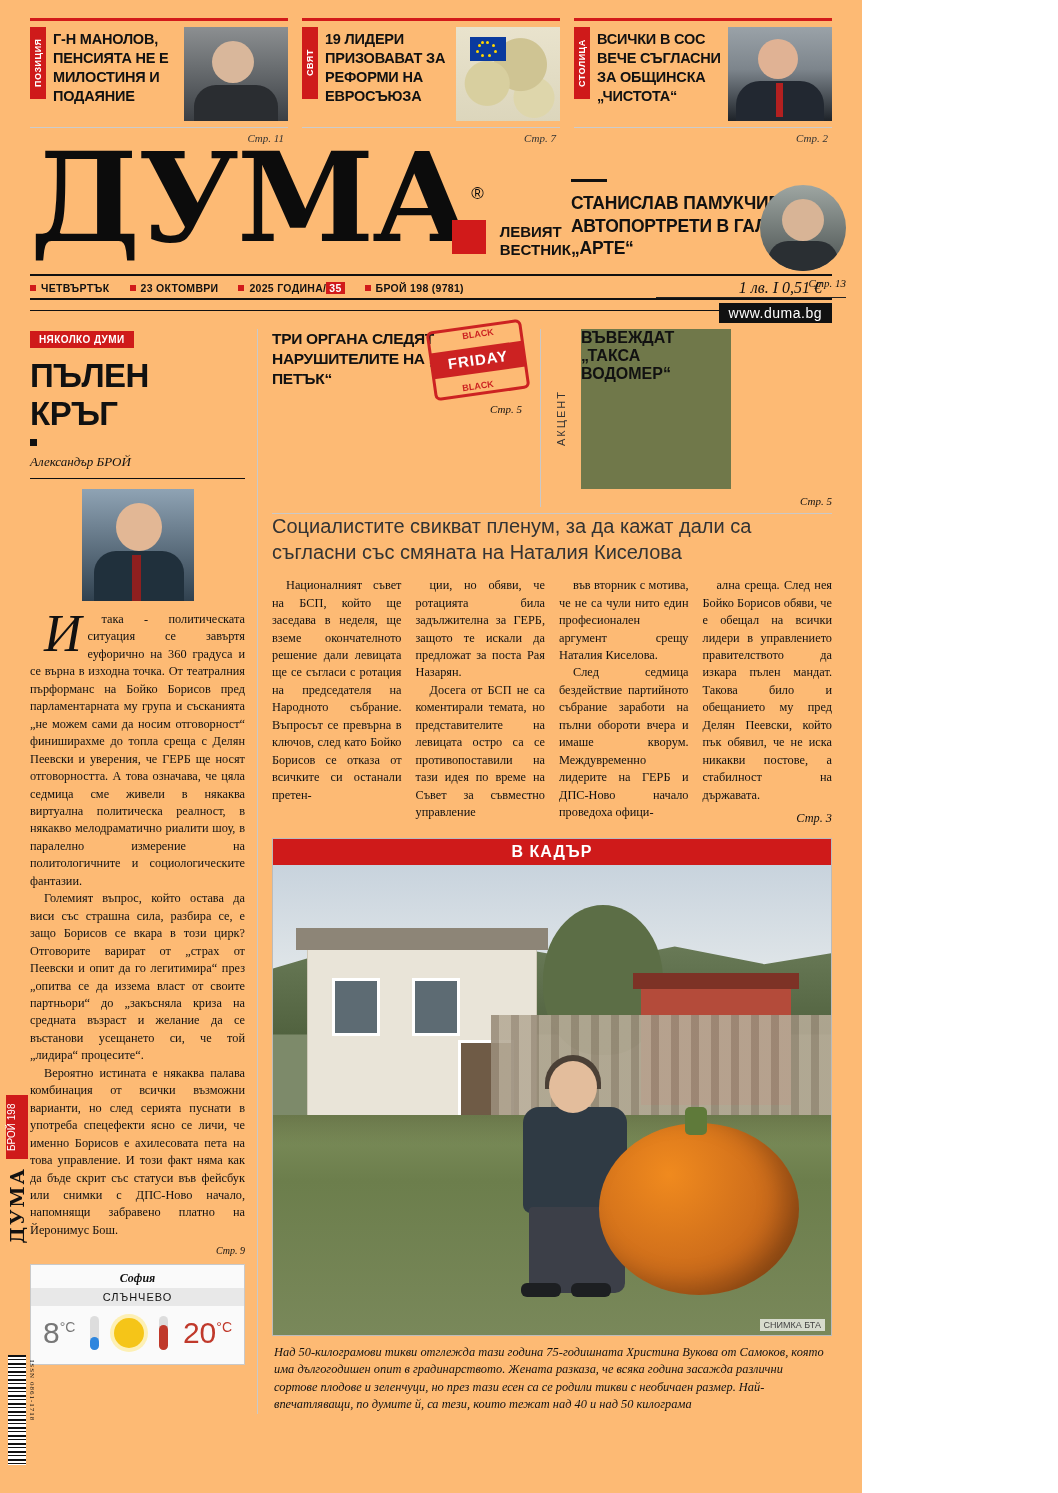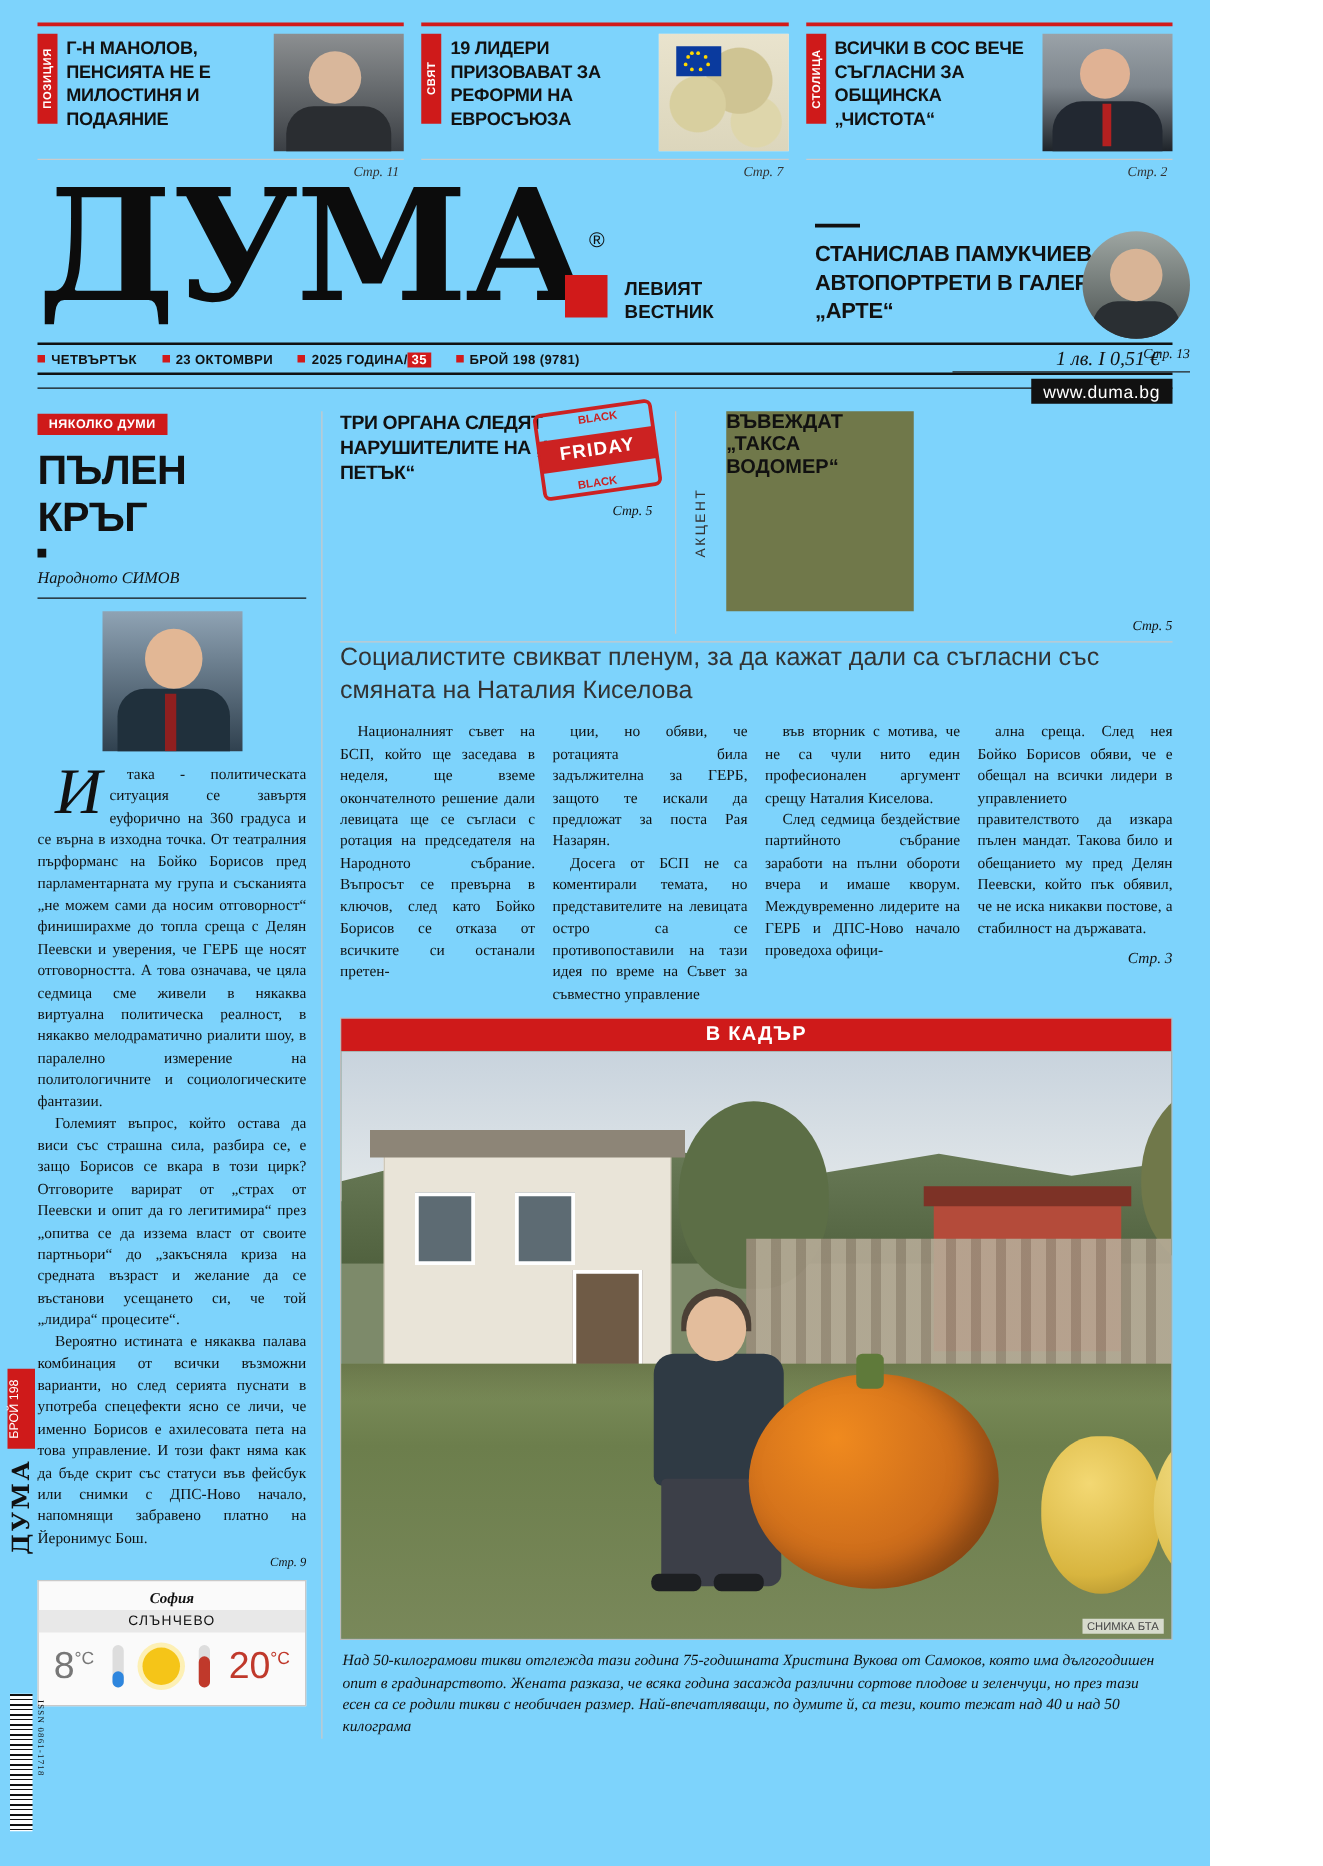--- a/index.html
+++ b/index.html
@@ -5,21 +5,21 @@
   * { box-sizing: border-box; }
   html, body { margin:0; padding:0; }
   body {
     width:1058px; height:1493px;
     background:#ffffff;
     font-family:"Liberation Serif", serif;
     color:#111;
     position:relative;
     overflow:hidden;
   }
-  .page { position:relative; width:968px; height:1493px; background:#7dd3fc; }
+  .page { position:relative; width:862px; height:1493px; background:#fdba74; }
 
   
   .topbar { display:flex; padding:18px 30px 0 30px; gap:14px; }
   .teaser { flex:1; position:relative; display:flex; border-top:3px solid #d21a1a; border-bottom:1px solid #ccc; min-height:110px; }
   .teaser-tag {
     background:#cf1a1a; color:#fff; font-family:"Liberation Sans", sans-serif;
     font-size:9px; font-weight:bold; letter-spacing:.5px;
     writing-mode:vertical-rl; transform:rotate(180deg);
     padding:6px 3px; text-align:center; margin:6px 7px 6px 0; height:72px;
   }
@@ -260,21 +260,21 @@
     <div class="line"></div>
     <div class="url">www.duma.bg</div>
   </div>
 
   <div class="content">
 
     <div class="col-left">
       <div class="badge-red">НЯКОЛКО ДУМИ</div>
       <div class="col-title">ПЪЛЕН КРЪГ</div>
       <div class="dot-sq"></div>
-      <div class="byline">Народното СИМОВ</div>
+      <div class="byline">Александър БРОЙ</div>
       <div class="left-rule"></div>
       <div class="author-photo">
           <span class="author-tie"></span>
         </div>
       <div class="lead-body">
         <p><span class="dropcap">И</span><span>така - политическата ситуация се завъртя еуфорично на 360 градуса и се върна в изходна точка. От театралния пърформанс на Бойко Борисов пред парламентарната му група и съсканията „не можем сами да носим отговорност“ финиширахме до топла среща с Делян Пеевски и уверения, че ГЕРБ ще носят отговорността. А това означава, че цяла седмица сме живели в някаква виртуална политическа реалност, в някакво мелодраматично риалити шоу, в паралелно измерение на политологичните и социологическите фантазии.</span></p>
         <p>Големият въпрос, който остава да виси със страшна сила, разбира се, е защо Борисов се вкара в този цирк? Отговорите варират от „страх от Пеевски и опит да го легитимира“ през „опитва се да иззема власт от своите партньори“ до „закъсняла криза на средната възраст и желание да се въстанови усещането си, че той „лидира“ процесите“.</p>
         <p>Вероятно истината е някаква палава комбинация от всички възможни варианти, но след серията пуснати в употреба спецефекти ясно се личи, че именно Борисов е ахилесовата пета на това управление. И този факт няма как да бъде скрит със статуси във фейсбук или снимки с ДПС-Ново начало, напомнящи забравено платно на Йеронимус Бош.</p>
       </div>
       <div class="page-ref">Стр. 9</div>

